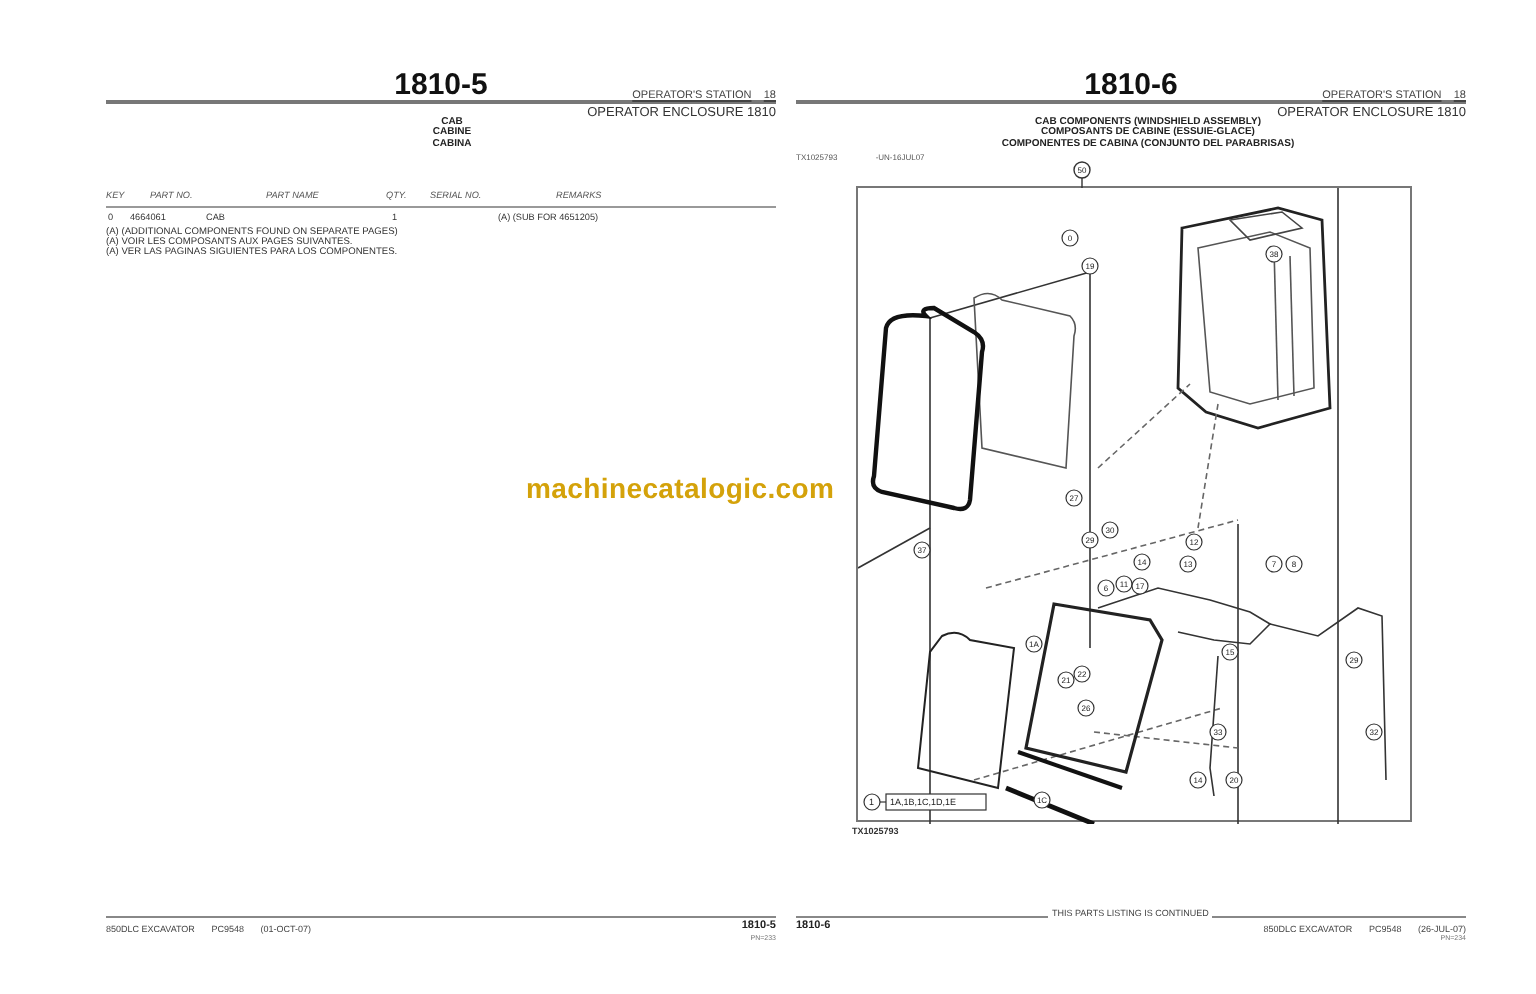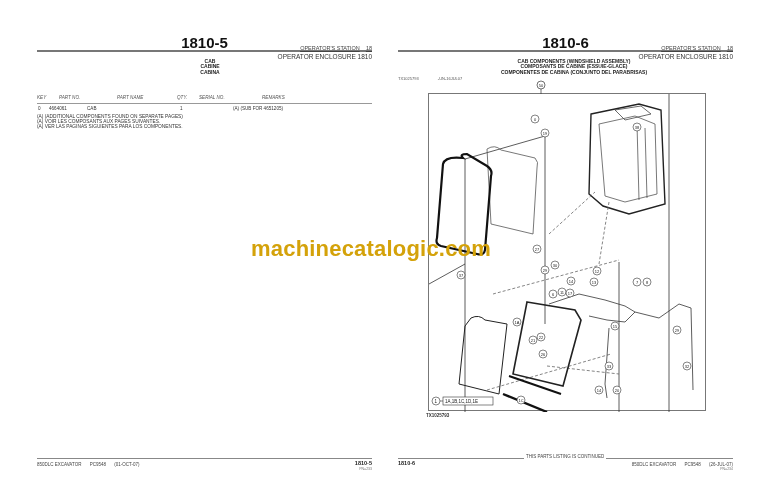--- a/index.html
+++ b/index.html
@@ -1,19 +1,19 @@
 <!DOCTYPE html>
 <html><head>
 <meta charset="utf-8">
 <style>
   * { box-sizing: border-box; margin: 0; padding: 0; }
   html, body { width: 768px; height: 497px; background: #ffffff; overflow: hidden; }
   body { position: relative; font-family: "Liberation Sans", sans-serif; color: #222; }
   .page { position: absolute; top: 0; height: 497px; }
-  .page.left { left: 0; width: 384px; }
+  .page.left { left: 16px; width: 384px; }
   .page.right { left: 384px; width: 384px; }
 
   .title { position: absolute; top: 34px; font-weight: bold; font-size: 15px; color: #111; text-align: center; }
   .page.left .title { left: 37px; width: 335px; }
   .page.right .title { left: 14px; width: 335px; }
 
   .hdr-rule { position: absolute; top: 50px; height: 2px; background: #777; }
   .page.left .hdr-rule { left: 37px; width: 335px; }
   .page.right .hdr-rule { left: 14px; width: 335px; }
 
@@ -48,21 +48,21 @@
   .foot-pn { position: absolute; font-size: 5.5px; font-weight: bold; color: #222; }
   .page.left .foot-pn { top: 460px; right: 12px; text-align: right; }
   .page.right .foot-pn { top: 460px; left: 14px; }
   .foot-pn-sub { position: absolute; font-size: 3.5px; color: #777; }
   .page.left .foot-pn-sub { top: 467px; right: 12px; }
   .page.right .foot-pn-sub { top: 467px; right: 35px; }
   .foot-cont { position: absolute; top: 454px; left: 140px; font-size: 4.5px; color: #444; background: #fff; padding: 0 2px; }
   .foot-right { position: absolute; top: 462px; right: 35px; font-size: 4.5px; color: #444; text-align: right; }
   .foot-right span { margin-left: 7px; }
 
-  .watermark { position: absolute; left: 251px; top: 236px; font-size: 22px; font-weight: bold; color: #d4a20a; letter-spacing: 0.2px; z-index: 5; }
+  .watermark { position: absolute; left: 263px; top: 236px; font-size: 14px; font-weight: bold; color: #d4a20a; letter-spacing: 0.2px; z-index: 5; }
 </style>
 </head>
 <body>
 
 <div class="page left">
   <div class="title">1810-5</div>
   <div class="hdr-rule"></div>
   <div class="hdr-r1">
     <span class="u">OPERATOR'S STATION</span>&nbsp;&nbsp;&nbsp;&nbsp;<span class="u">18</span>
   </div>

